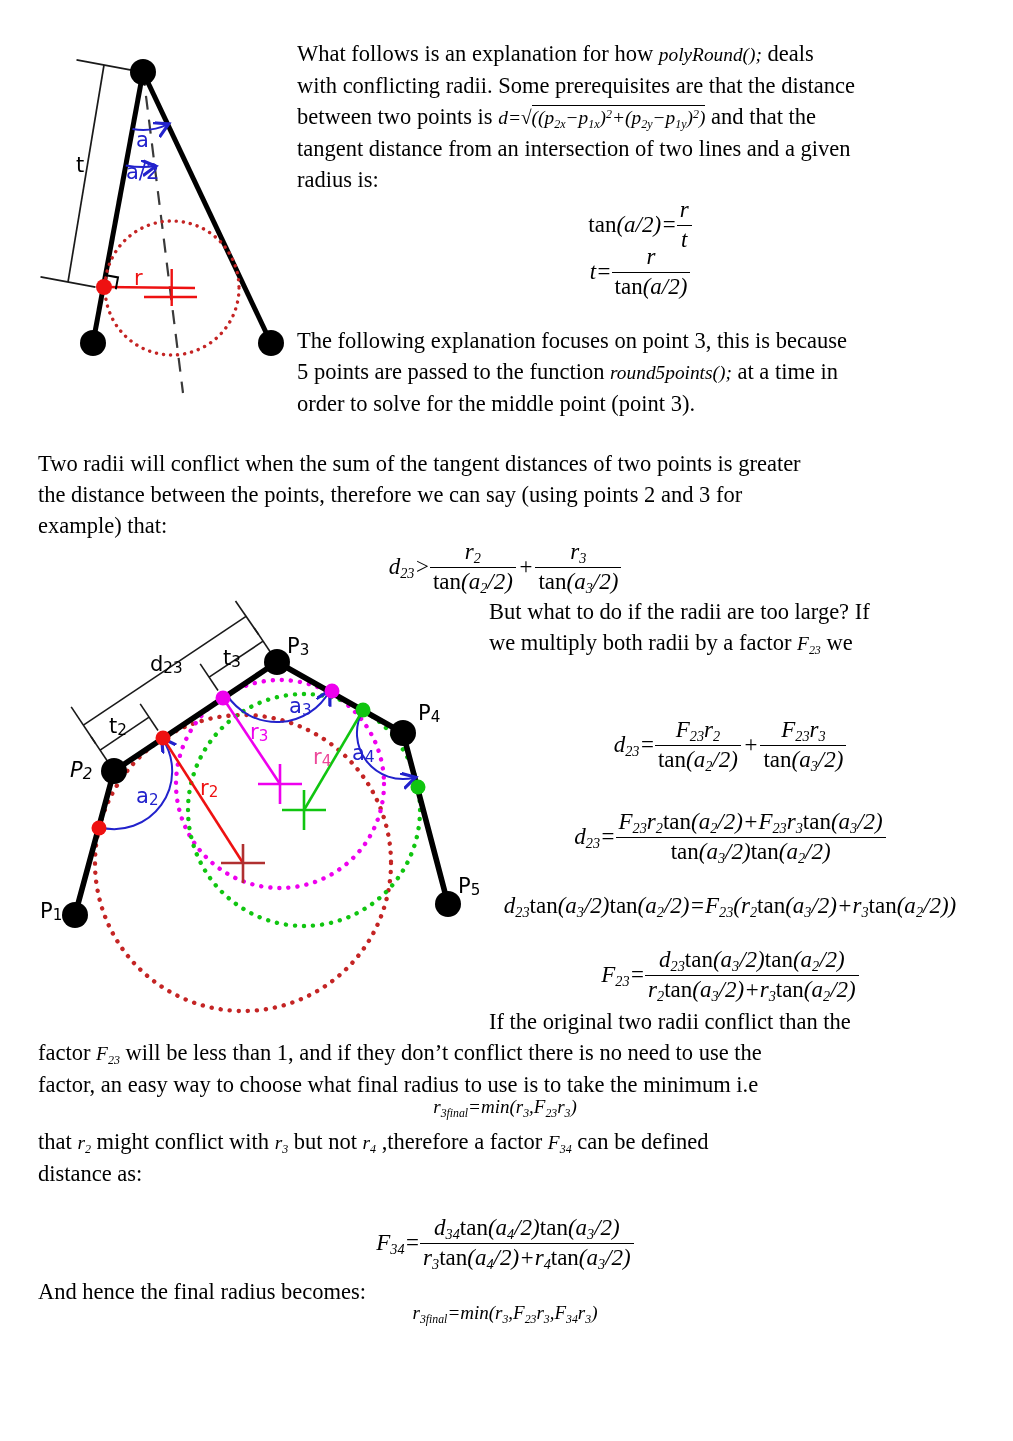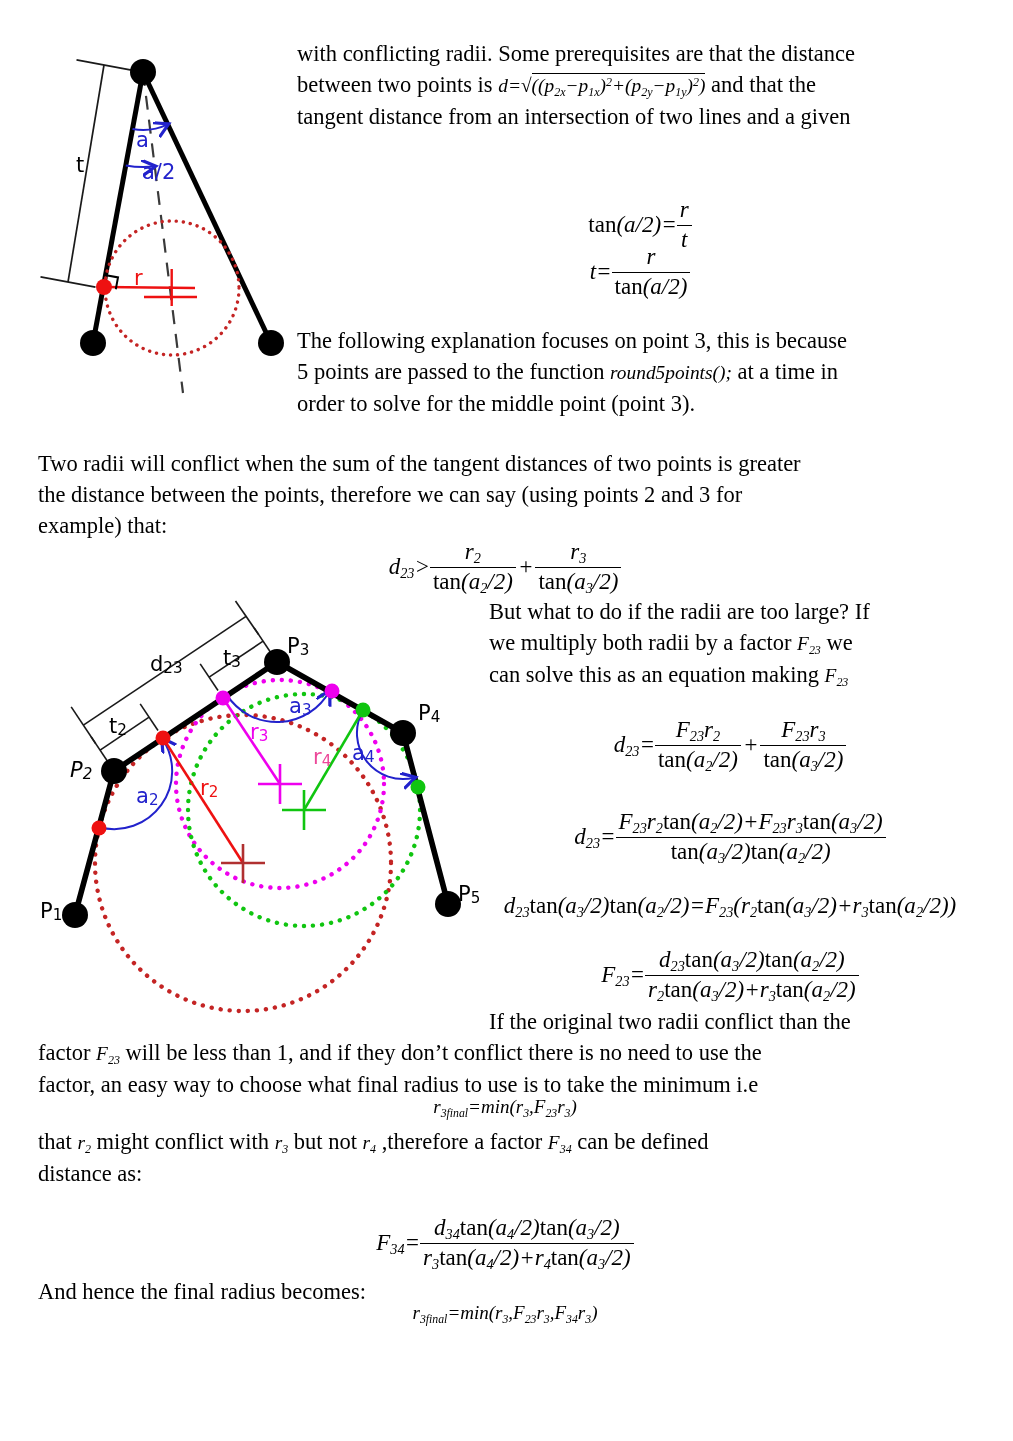--- a/index.html
+++ b/index.html
@@ -72,28 +72,30 @@
 
       <g fill="#000">
         <circle cx="113" cy="32" r="13"></circle>
         <circle cx="63" cy="303" r="13"></circle>
         <circle cx="241" cy="303" r="13"></circle>
       </g>
       <circle cx="74" cy="247" r="8" fill="#ee1111"></circle>
     </svg>
     <div class="dlab c-blk" style="left:46px;top:115px;">t</div>
     <div class="dlab c-blue" style="left:106px;top:90px;">a</div>
-    <div class="dlab c-blue" style="left:112px;top:122px;">a/2</div>
+    <div class="dlab c-blue" style="left:96px;top:122px;">a/2</div>
     <div class="dlab c-red" style="left:104px;top:228px;">r</div>
   </div>
 
   <div class="para" style="left:297px;top:38px;width:700px;">
+    <div class="bl">What follows is an explanation for how  <span class="im">polyRound();</span>  deals</div>
     <div class="bl">with conflicting radii. Some prerequisites are that the distance</div>
     <div class="bl">between two points is  <span class="im">d=<span class="sqrt"><span class="rdx">√</span><span class="ovl">((p<sub>2x</sub>−p<sub>1x</sub>)<sup>2</sup>+(p<sub>2y</sub>−p<sub>1y</sub>)<sup>2</sup>)</span></span></span>  and that the</div>
     <div class="bl">tangent distance from an intersection of two lines and a given</div>
+    <div class="bl">radius is:</div>
   </div>
 
   <div class="math" style="left:480px;top:196px;width:320px;">
     <div class="fx">
       <span><span class="rm">tan</span>(a/2)=</span>
       <span class="frac">
           <span class="fnum">r</span>
           <span class="fden">t</span>
         </span>
     </div>
@@ -209,33 +211,32 @@
         <circle cx="388" cy="187" r="7.5"></circle>
       </g>
     </svg>
     <div class="dlab c-blk" style="left:120px;top:54px;">d<sub>23</sub></div>
     <div class="dlab c-blk" style="left:193px;top:48px;">t<sub>3</sub></div>
     <div class="dlab c-blk" style="left:79px;top:116px;">t<sub>2</sub></div>
     <div class="dlab c-blk" style="left:10px;top:301px;">P<sub>1</sub></div>
     <div class="dlab c-blk" style="left:40px;top:160px;font-style:italic;">P<sub>2</sub></div>
     <div class="dlab c-blk" style="left:257px;top:36px;">P<sub>3</sub></div>
     <div class="dlab c-blk" style="left:388px;top:103px;">P<sub>4</sub></div>
-    <div class="dlab c-blk" style="left:428px;top:284px;text-align:center;">P<sub>5</sub></div>
+    <div class="dlab c-blk" style="left:428px;top:276px;text-align:center;">P<sub>5</sub></div>
     <div class="dlab c-blue" style="left:106px;top:186px;">a<sub>2</sub></div>
     <div class="dlab c-blue" style="left:241px;top:96px;margin-left:18px;">a<sub>3</sub></div>
     <div class="dlab c-blue" style="left:322px;top:143px;">a<sub>4</sub></div>
     <div class="dlab c-red" style="left:170px;top:178px;">r<sub>2</sub></div>
     <div class="dlab c-mag" style="left:220px;top:122px;">r<sub>3</sub></div>
     <div class="dlab c-grn" style="left:283px;top:147px;">r<sub>4</sub></div>
   </div>
 
   <div class="para" style="left:489px;top:596px;width:500px;">
     <div class="bl">But what to do if the radii are too large? If</div>
     <div class="bl">we multiply both radii by a factor  <span class="im">F<sub>23</sub></span>  we</div>
-    <div class="bl">can solve this as an equation making  <span class="im">F<sub>23</sub></span></div>
   </div>
 
   <div class="math" style="left:555px;top:716px;width:350px;">
     <div class="fx">
       <span>d<sub>23</sub>=</span>
       <span class="frac">
           <span class="fnum">F<sub>23</sub>r<sub>2</sub></span>
           <span class="fden"><span class="rm">tan</span>(a<sub>2</sub>/2)</span>
         </span>
       <span class="op">+</span>

